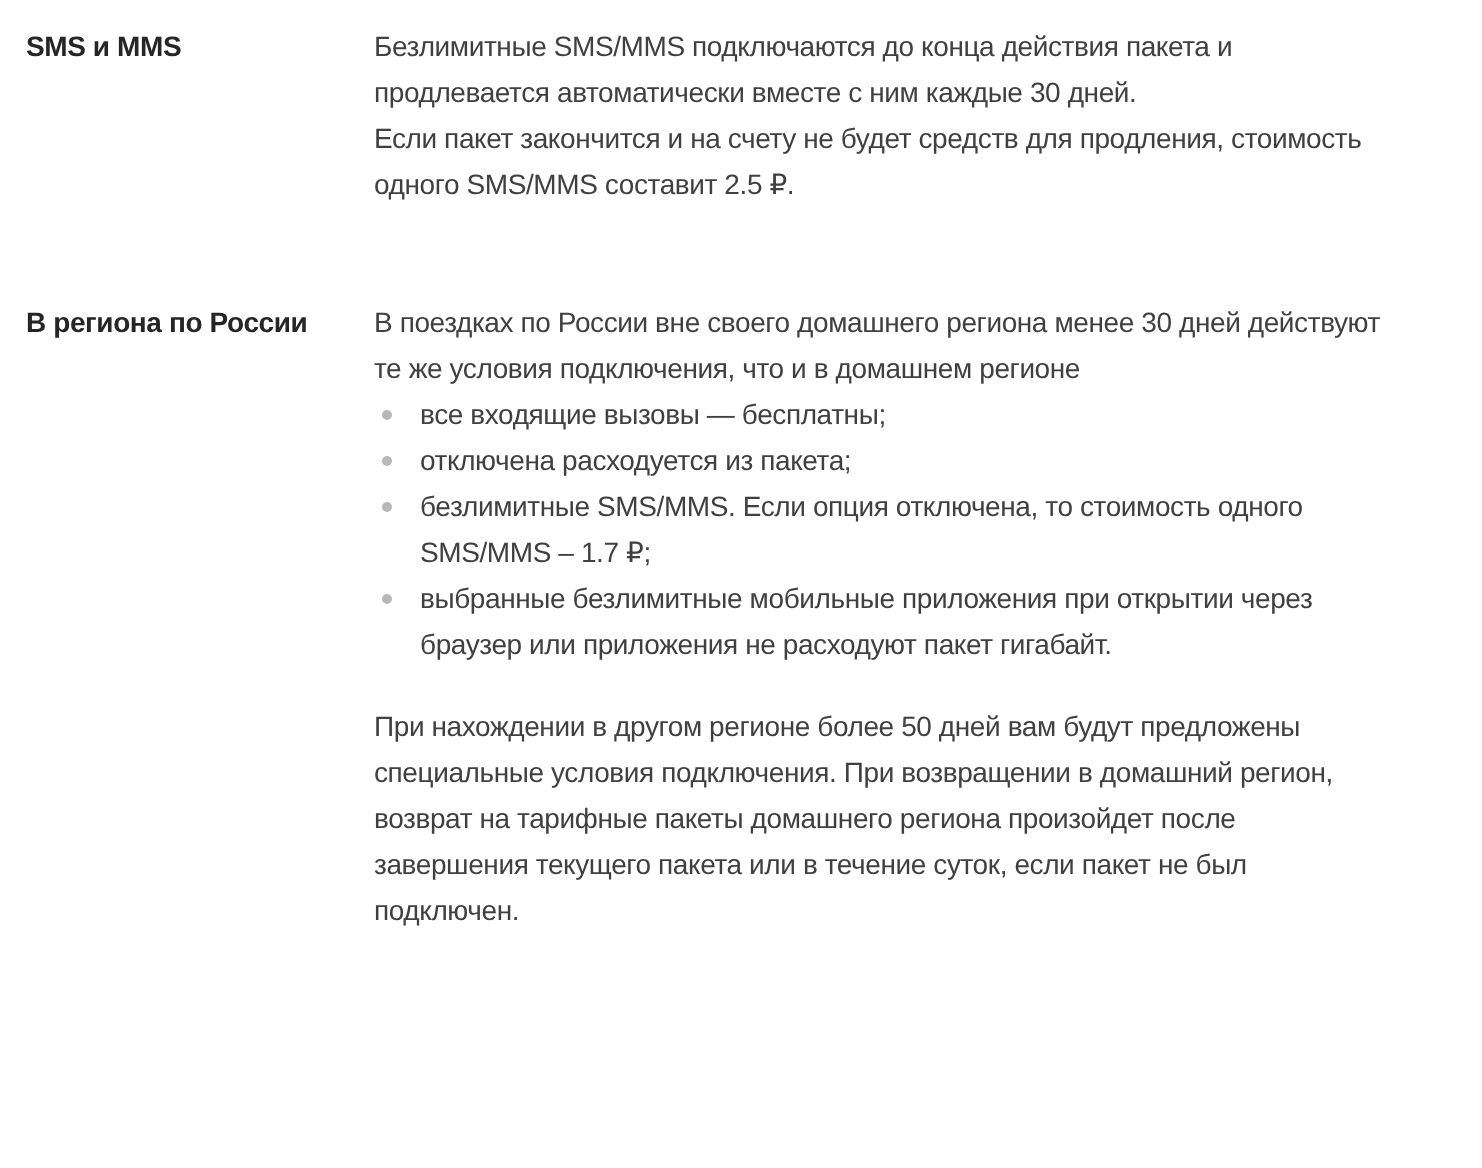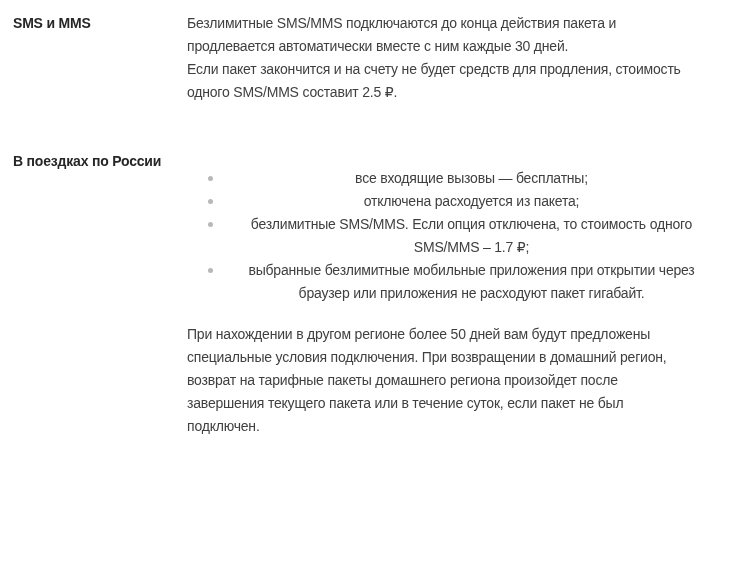--- a/index.html
+++ b/index.html
@@ -40,23 +40,22 @@
   .para {
     margin: 0;
     white-space: pre-line;
   }
   .para + .para {
     margin-top: 26px;
     font-style: italic;
   }
   ul.bullets {
     list-style: none;
-    margin: 17px;
+    margin: 0;
     padding: 0;
-    text-align: center;
   }
   ul.bullets li {
     position: relative;
     padding-left: 23px;
     white-space: pre-line;
   }
   ul.bullets li::before {
     content: "";
     position: absolute;
     left: 4px;
@@ -79,22 +78,24 @@
     <div class="row-label">SMS и MMS</div>
     <div class="row-content">
       <p class="para">Безлимитные SMS/MMS подключаются до конца действия пакета и
 продлевается автоматически вместе с ним каждые 30 дней.
 Если пакет закончится и на счету не будет средств для продления, стоимость
 одного SMS/MMS составит 2.5 ₽.</p>
     </div>
   </section>
 
   <section class="row">
-    <div class="row-label">В поездках по России</div>
+    <div class="row-label">В региона по России</div>
     <div class="row-content">
+      <p class="para">В поездках по России вне своего домашнего региона менее 30 дней действуют
+те же условия подключения, что и в домашнем регионе</p>
       <ul class="bullets">
         <li>все входящие вызовы — бесплатны;</li>
         <li>отключена расходуется из пакета;</li>
         <li>безлимитные SMS/MMS. Если опция отключена, то стоимость одного
 SMS/MMS – 1.7 ₽;</li>
         <li>выбранные безлимитные мобильные приложения при открытии через
 браузер или приложения не расходуют пакет гигабайт.</li>
       </ul>
       <p class="para outro">При нахождении в другом регионе более 50 дней вам будут предложены
 специальные условия подключения. При возвращении в домашний регион,

